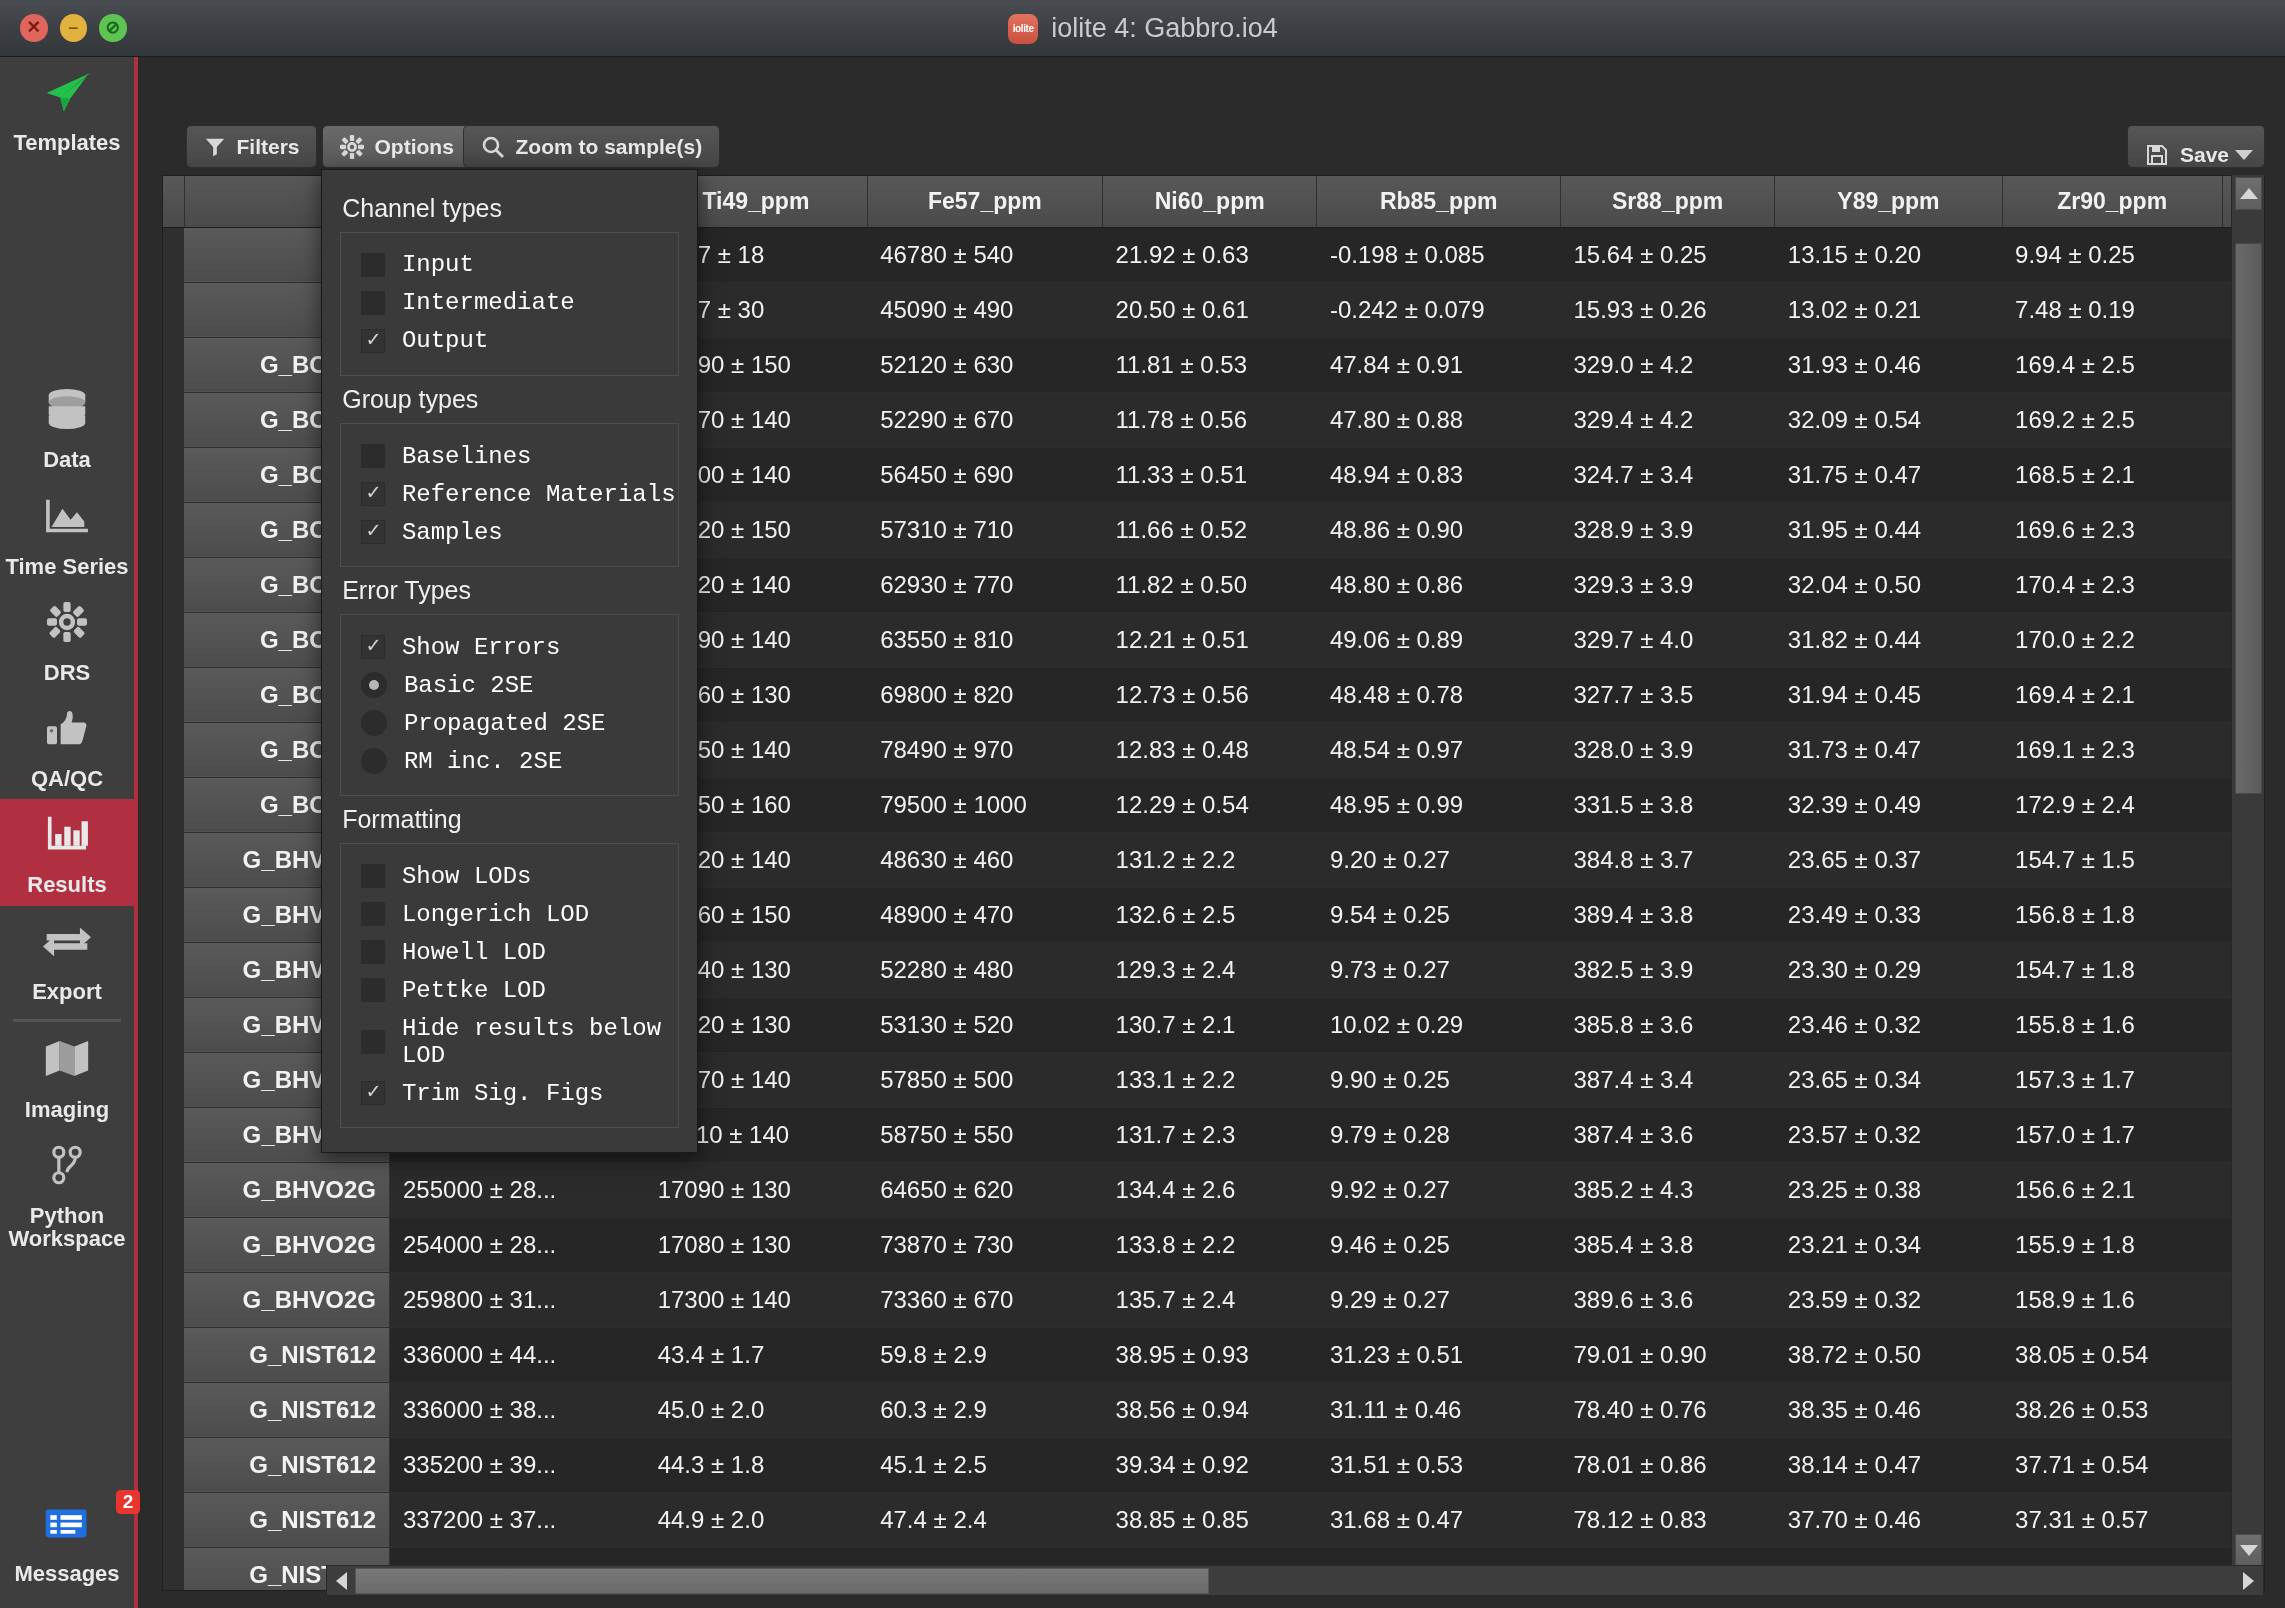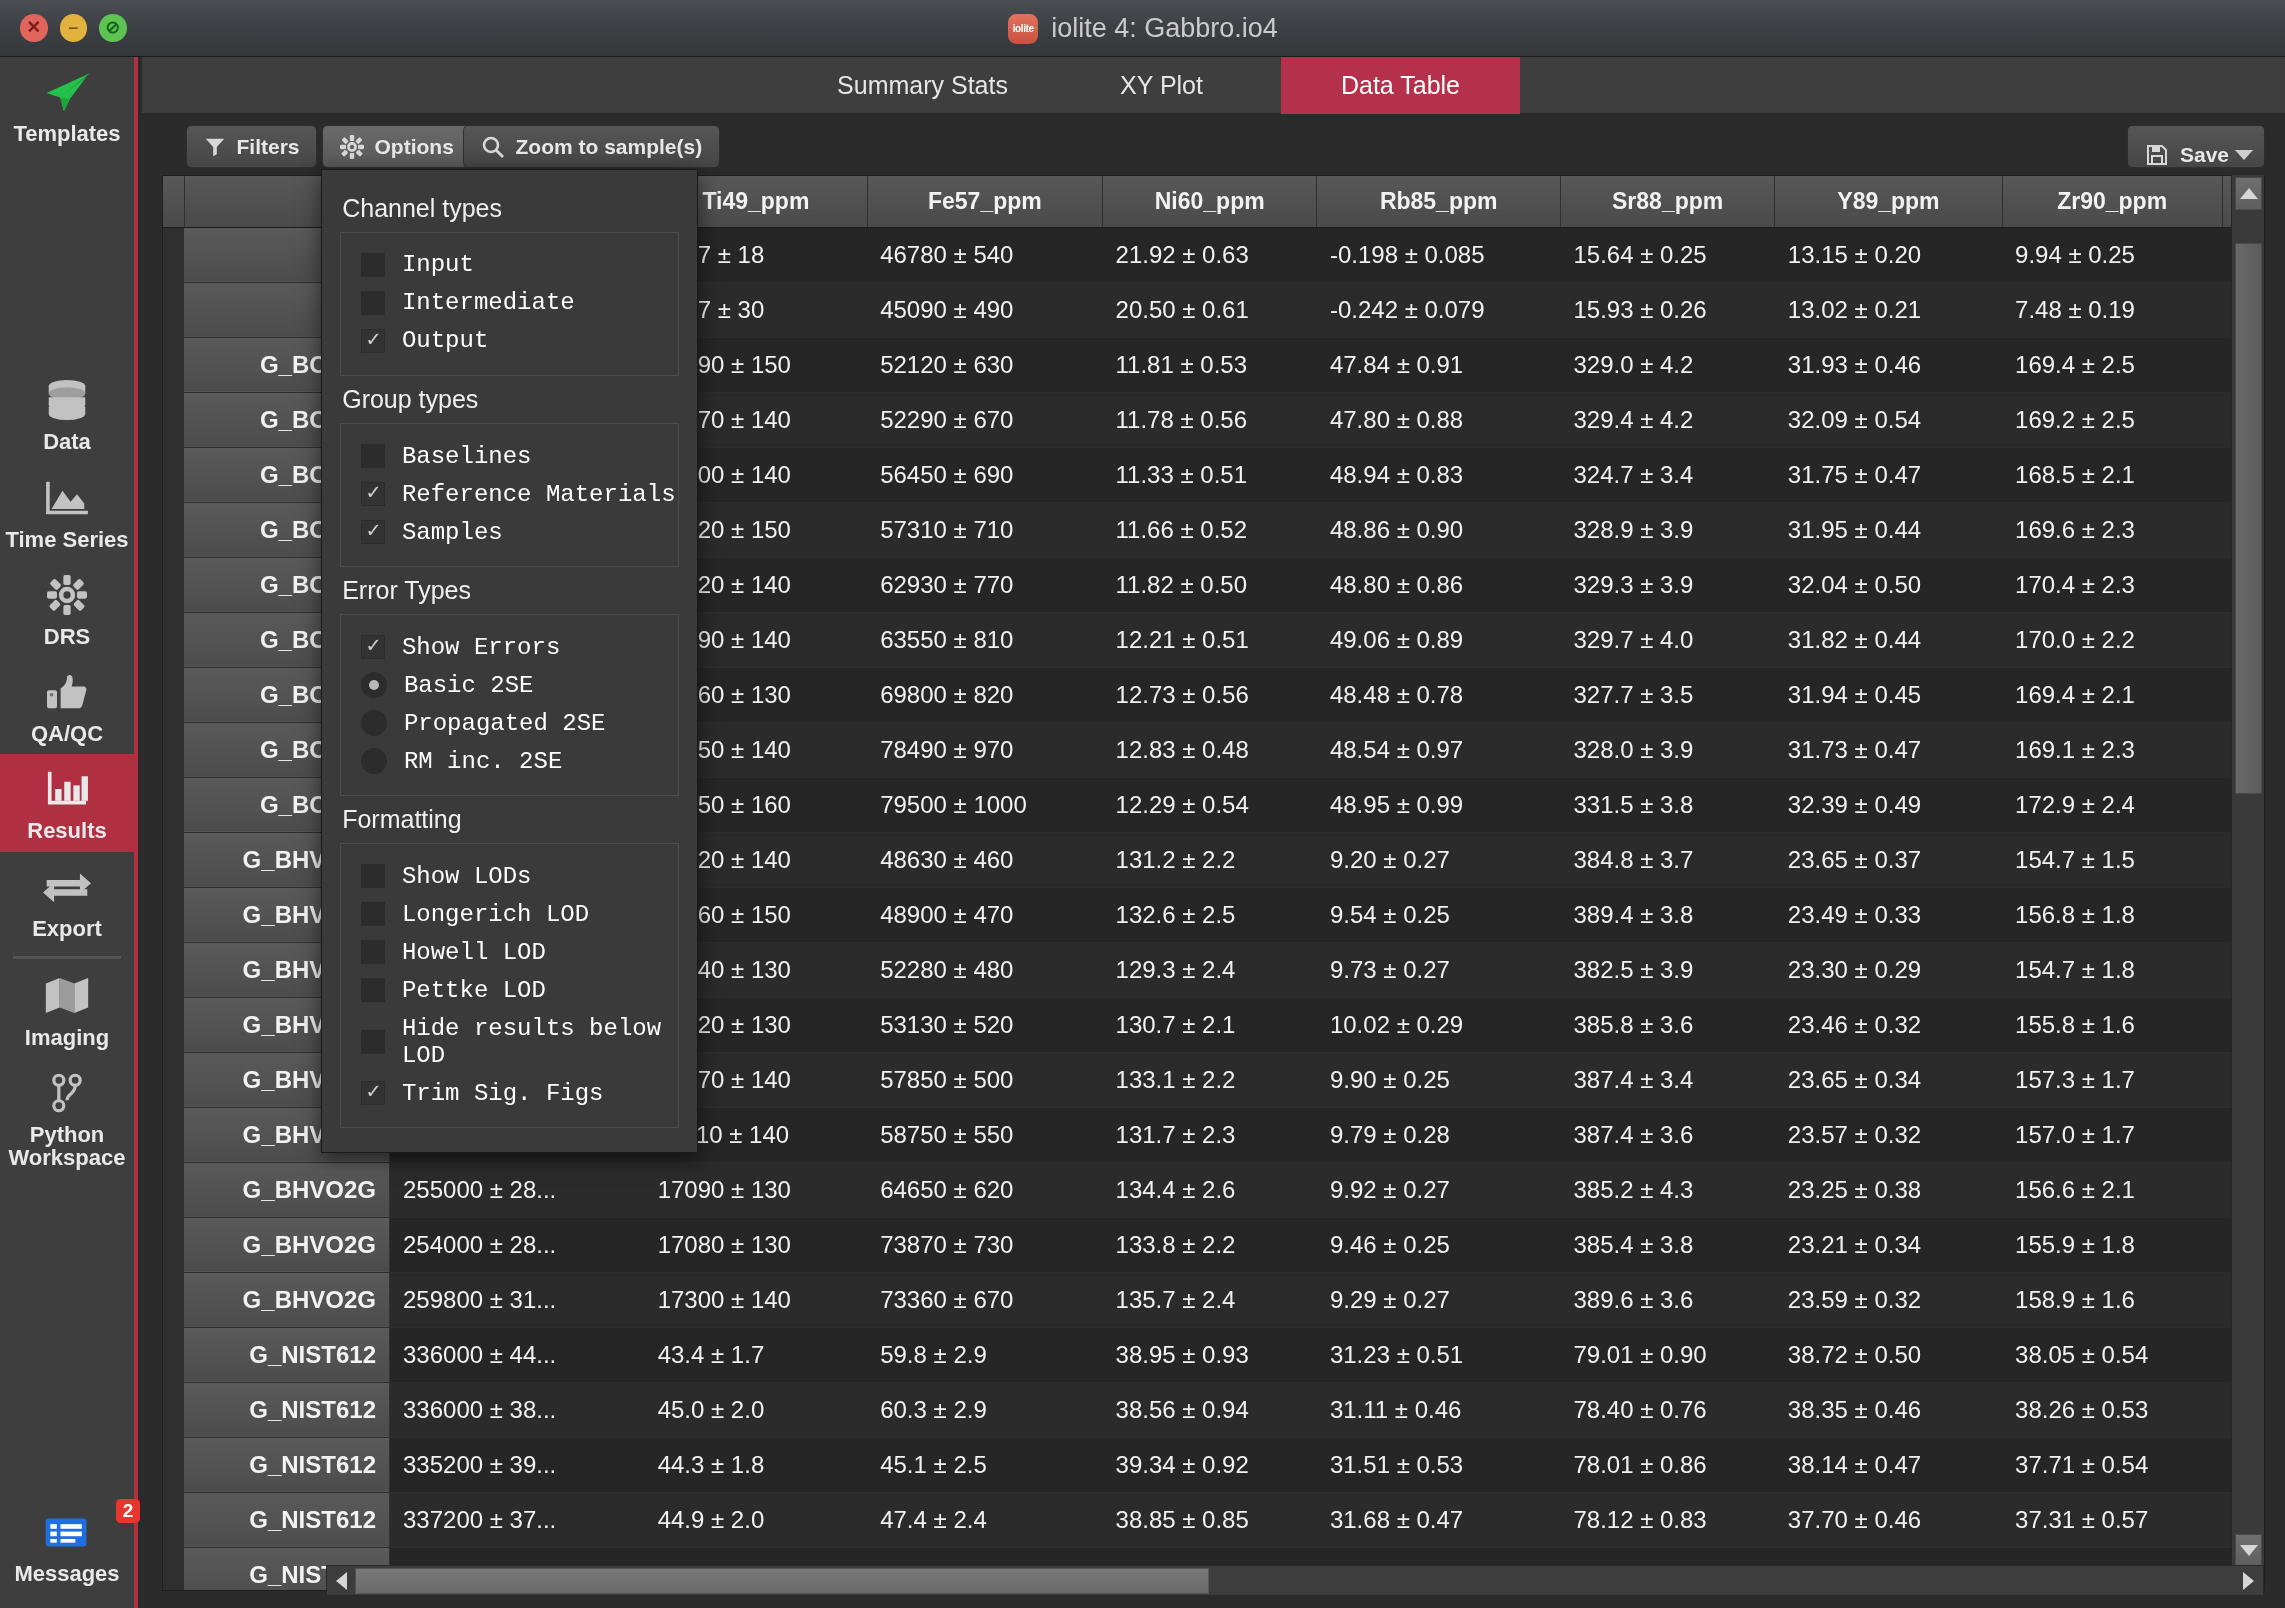--- a/index.html
+++ b/index.html
@@ -43,21 +43,21 @@
     position:absolute; left:0; top:57px; width:138px; height:1552px;
     background:#3e3e3e;
     border-right:4.6px solid #b03042;
     display:flex; flex-direction:column; align-items:center;
   }
   .side-item {
     width:138px; padding:11px 1.8px 9.2px; text-align:center;
     color:#e9e9e9; cursor:pointer;
   }
   .side-item.active { background:#b03042; }
-  .side-label { font-size:22px; font-weight:bold; line-height:1.05; margin-top:6px; }
+  .side-label { font-size:22px; font-weight:bold; line-height:1.05; margin-top:15px; }
   .side-ico { height:48px; display:flex; align-items:center; justify-content:center; }
   .side-ico svg { display:block; }
   .side-sep { width:108px; height:2.8px; background:#545454; margin:7.3px 0 1.8px; }
   .spacer { flex:1 1 auto; }
   .msg-badge {
     position:absolute; right:-5.5px; top:-9.2px;
     background:#e8352d; color:#fff; font-size:19px; font-weight:bold;
     border-radius:4.6px; padding:0px 6.4px; line-height:24px;
   }
 
@@ -320,27 +320,20 @@
             <rect x="20" y="28" width="16" height="4" fill="#fff"></rect>
         </svg>
         <span class="msg-badge">2</span>
       </div>
       <div class="side-label">Messages</div>
     </div>
   </div>
 
   <div class="content">
 
-    <div class="tabstrip">
-      <div class="tabs-inner">
-        <div class="tab">Summary Stats</div>
-        <div class="tab">XY Plot</div>
-        <div class="tab active">Data Table</div>
-      </div>
-    </div>
 
     <div class="toolbar">
       <div class="tbtn" id="btn-filters">
         <span>
           <svg width="22" height="22" viewBox="0 0 24 24">
               <path fill="#d8d8d8" d="M2 3h20l-8 9v8l-4 2v-10z"></path>
             </svg>
         </span>
         <span>Filters</span>
       </div>

